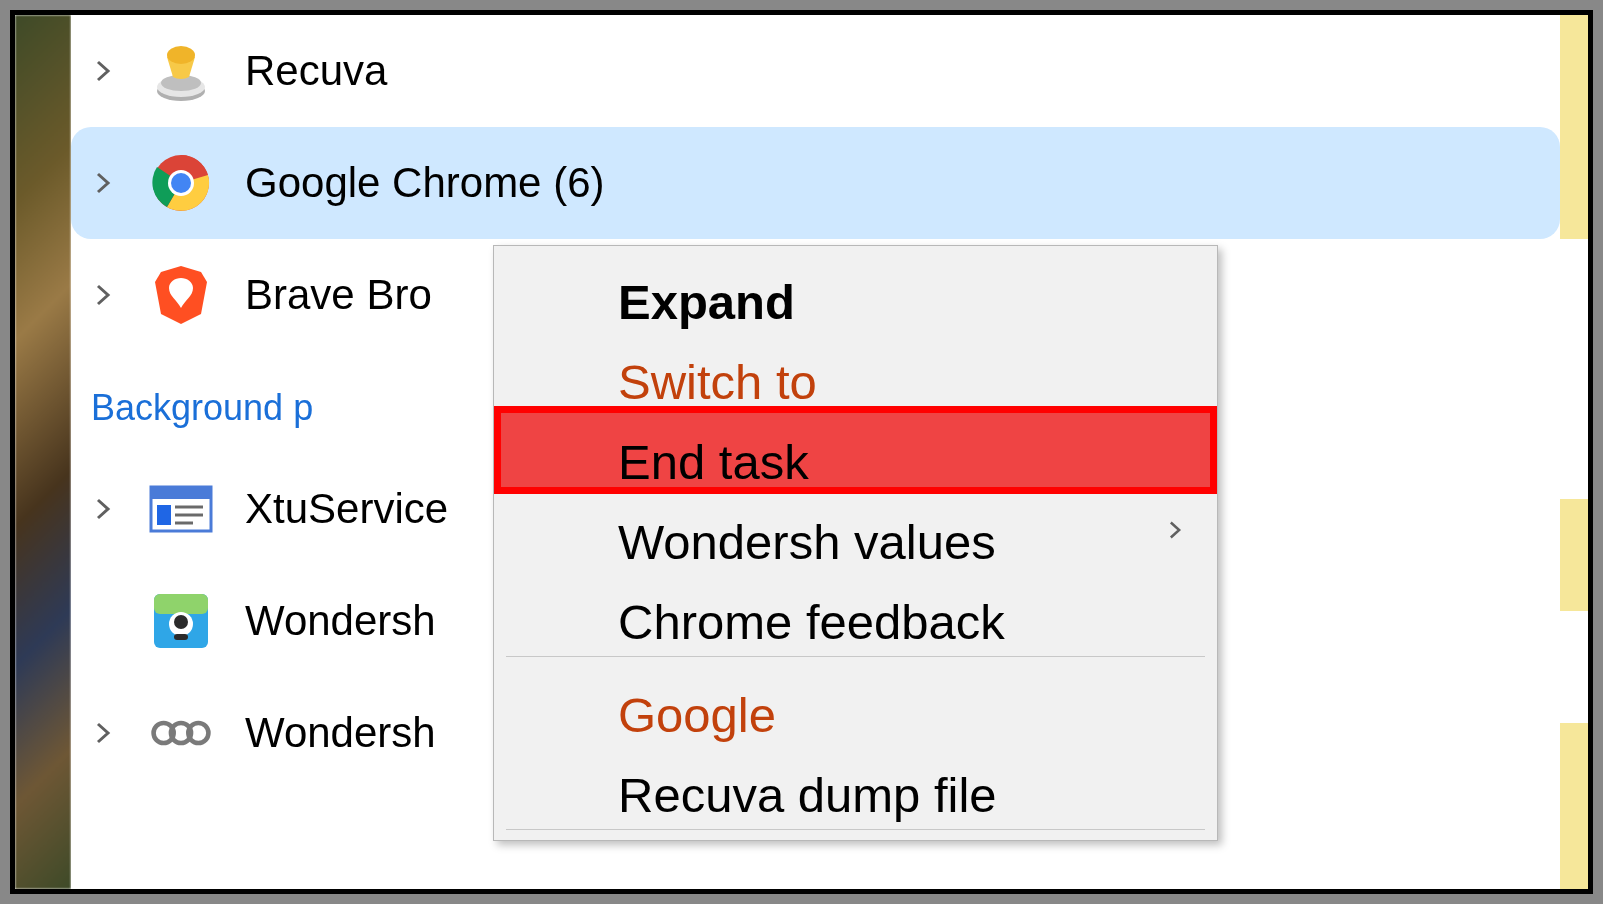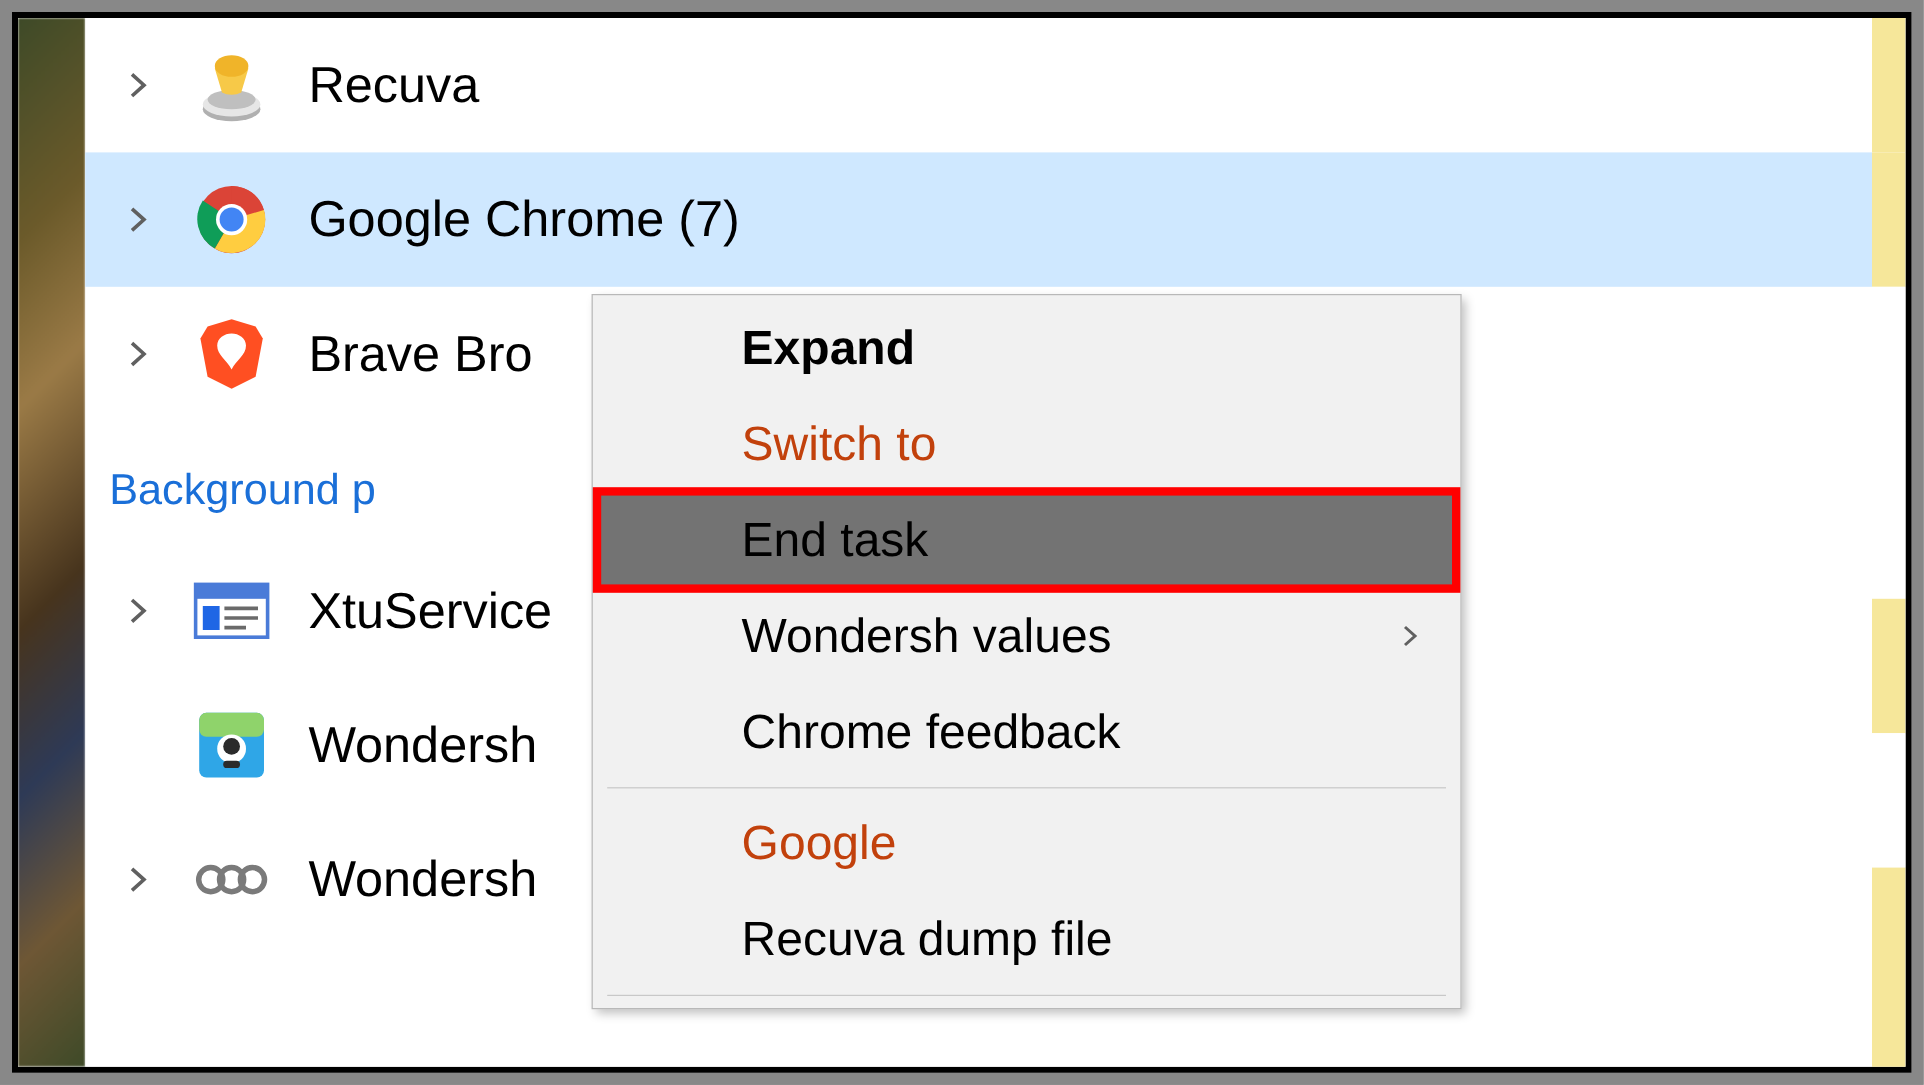--- a/index.html
+++ b/index.html
@@ -50,25 +50,26 @@
     left: 56px;
     right: 28px;
     top: 0;
     bottom: 0;
     background: #fff;
   }
   .process-row {
     display: flex;
     align-items: center;
     height: 112px;
-    padding-left: 28px;
+    padding-left: 16px;
     box-sizing: border-box;
     font-size: 42px;
     color: #000;
     white-space: nowrap;
+    border-radius: 20px;
   }
   .process-row.selected {
     background: #cfe8ff;
   }
   .expand-icon {
     width: 32px;
     height: 32px;
     flex-shrink: 0;
     color: #606060;
     margin-right: 30px;
@@ -104,33 +105,33 @@
     width: 725px;
     background: #f1f1f1;
     border: 1px solid #b8b8b8;
     box-shadow: 4px 4px 8px rgba(0,0,0,.25);
     padding: 4px 2px;
     box-sizing: border-box;
   }
   .menu-item {
     position: relative;
     display: flex;
-    align-items: center;
+    align-items: flex-end;
     height: 80px;
-    font-size: 40px;
+    font-size: 49px;
     color: #000;
     padding-left: 120px;
     padding-right: 40px;
     box-sizing: border-box;
     margin: 0 2px;
   }
   .menu-item.bold { font-weight: 600; }
   .menu-item.disabled { color: #c2410c; }
   .menu-item.highlight {
-    background: #737373;
+    background: #ef4444;
     outline: 7px solid #ff0000;
     outline-offset: -3px;
     z-index: 2;
   }
   .menu-sep {
     height: 1px;
     background: #c8c8c8;
     margin: 6px 10px;
   }
   .submenu-arrow {
@@ -188,21 +189,21 @@
       <span class="app-icon">
         <svg width="60" height="60" viewBox="0 0 60 60">
           <circle cx="30" cy="30" r="28" fill="#db4437"></circle>
           <path d="M30 2 A28 28 0 0 1 57 22 L30 22 Z" fill="#db4437"></path>
           <path d="M57 22 A28 28 0 0 1 16 54 L30 30 Z" fill="#ffcd40"></path>
           <path d="M16 54 A28 28 0 0 1 6 14 L30 30 Z" fill="#0f9d58"></path>
           <circle cx="30" cy="30" r="13" fill="#fff"></circle>
           <circle cx="30" cy="30" r="10" fill="#4285f4"></circle>
         </svg>
       </span>
-      <span>Google Chrome (7)</span>
+      <span>Google Chrome (6)</span>
     </div>
 
     <div class="process-row">
       <span class="expand-icon">
         <svg width="24" height="24" viewBox="0 0 24 24">
             <path fill="none" stroke="currentColor" stroke-width="3" d="M7 3l10 9-10 9"></path>
           </svg>
       </span>
       <span class="app-icon">
         <svg width="56" height="62" viewBox="0 0 56 62">

